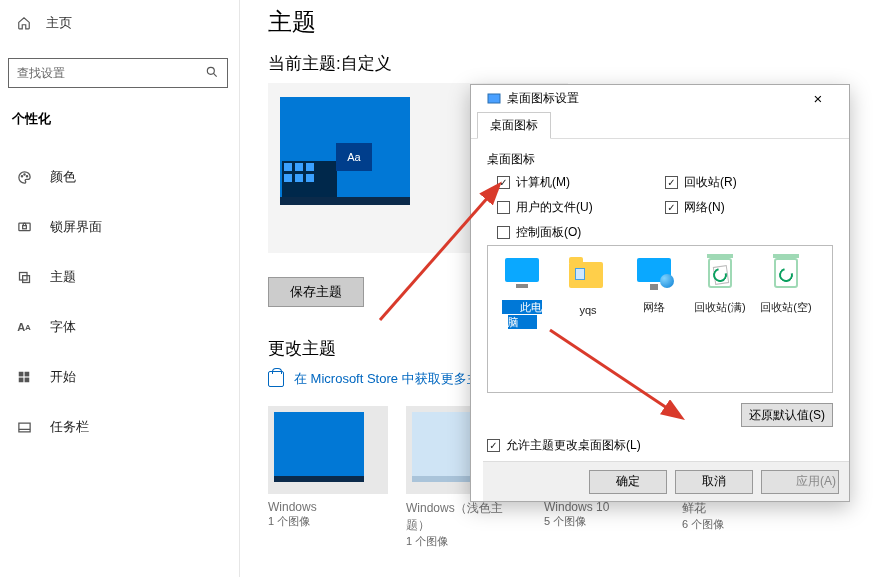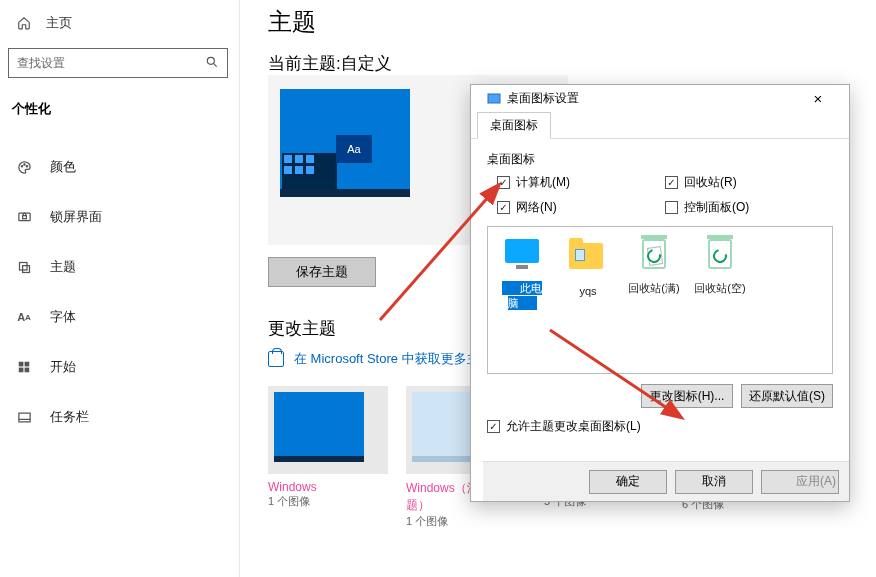--- a/index.html
+++ b/index.html
@@ -1,62 +1,62 @@
 <!DOCTYPE html>
 <html><head>
 <meta charset="utf-8">
 <style>
 * { box-sizing: border-box; margin: 0; padding: 0; font-family: "Microsoft YaHei", "Segoe UI", sans-serif; }
 body { background: #fff; width: 876px; height: 577px; overflow: hidden; position: relative; }
 
 .sidebar { position: absolute; left: 0; top: 0; width: 240px; height: 577px; background: #fff; border-right: 1px solid #e6e6e6; padding: 8px 0; }
 .sidebar-home { display: flex; align-items: center; gap: 14px; padding: 6px 16px; font-size: 13px; color: #333; }
-.search-wrap { margin: 10px 10px 18px 8px; }
+.search-wrap { margin: 20px 10px 18px 8px; }
 .search-box { width: 220px; height: 30px; border: 1px solid #666; display: flex; align-items: center; padding: 0 8px; font-size: 12px; color: #666; justify-content: space-between; }
 .section-title { font-size: 13px; font-weight: 600; padding: 4px 16px 4px 12px; margin-bottom: 26px; }
 .sidebar-item { display: flex; align-items: center; gap: 18px; padding: 10px 16px; font-size: 13px; color: #222; cursor: pointer; margin-bottom: 12px; }
 .sidebar-icon { width: 16px; height: 16px; display: inline-flex; align-items: center; justify-content: center; color: #555; }
 
 .main { position: absolute; left: 260px; top: 0; width: 616px; height: 577px; padding: 6px 8px; }
 .page-title { font-size: 24px; font-weight: 400; margin-bottom: 14px; }
-.current-theme { font-size: 17px; margin-bottom: 0; }
+.current-theme { font-size: 17px; margin-bottom: 8px; }
 .preview { width: 300px; height: 170px; background: #f4f4f4; position: relative; margin-bottom: 8px; }
 .preview-desktop { position: absolute; left: 12px; top: 14px; width: 130px; height: 100px; background: #0178d6; }
 .preview-taskbar { position: absolute; left: 12px; top: 114px; width: 130px; height: 8px; background: #0b2a4a; }
 .preview-start { position: absolute; left: 14px; top: 78px; width: 55px; height: 38px; background: #001a33; opacity: .85; }
 .preview-aa { position: absolute; left: 68px; top: 60px; width: 36px; height: 28px; background: #003e8c; color: #fff; font-size: 11px; display:flex; align-items:center; justify-content:center; }
 .preview-grid { position: absolute; left: 16px; top: 80px; display:grid; grid-template-columns: repeat(3,8px); grid-gap:3px; }
 .preview-grid span { width:8px; height:8px; background:#3aa0ff; }
 
-.btn-save { width: 108px; height: 30px; border: 1px solid #999; background: #ccc; font-size: 13px; margin-top: 4px; cursor: not-allowed; }
+.btn-save { width: 96px; height: 30px; border: 1px solid #999; background: #ccc; font-size: 13px; margin-top: 16px; cursor: not-allowed; }
 
 .change-theme-title { font-size: 17px; margin-top: 30px; margin-bottom: 10px; }
 .store-link { display: flex; align-items: center; gap: 10px; font-size: 13px; color: #0067c0; cursor: pointer; margin-bottom: 18px; }
 .store-link .bag { width:16px; height:16px; border:1.5px solid #0067c0; border-radius:2px; position:relative; }
 .store-link .bag::before { content:""; position:absolute; left:3px; top:-4px; width:8px; height:5px; border:1.5px solid #0067c0; border-bottom:none; border-radius:4px 4px 0 0; }
 
 .theme-row { display: flex; gap: 18px; }
 .theme-card { width: 120px; }
 .theme-thumb { width: 120px; height: 88px; background: #e8e8e8; position: relative; margin-bottom: 6px; }
 .theme-thumb .t-inner { position:absolute; left:6px; top:6px; width:90px; height:64px; background:#0178d6; }
 .theme-thumb.light .t-inner { background:#cfe4f5; }
 .theme-thumb .t-tb { position:absolute; left:6px; top:70px; width:90px; height:6px; background:#0b2a4a; }
-.theme-name { font-size: 12px; color: #ec4899; }
+.theme-name { font-size: 12px; color: #737373; }
 .theme-count { font-size: 11px; color: #666; }
 
 
 .dialog { position: absolute; left: 470px; top: 84px; width: 380px; height: 418px; background: #fff; border: 1px solid #aaa; box-shadow: 0 6px 20px rgba(0,0,0,.25); z-index: 50; }
 .dlg-titlebar { height: 26px; display: flex; align-items: center; padding: 0 16px; font-size: 12px; justify-content: space-between; }
 .dlg-titlebar .t-left { display:flex; align-items:center; gap:6px; }
 .dlg-close { width: 30px; text-align: center; font-size: 15px; cursor: pointer; }
 .dlg-tab { border-bottom: 1px solid #ddd; padding: 0 6px; }
 .dlg-tab span { display: inline-block; padding: 4px 12px; font-size: 12px; border: 1px solid #ccc; border-bottom: 1px solid #fff; position: relative; top: 1px; background: #fff; }
 .dlg-body { padding: 12px 16px; font-size: 12px; }
 .dlg-frame-label { margin-bottom: 6px; }
-.dlg-checks { display: grid; grid-template-columns: 1fr 1fr; row-gap: 8px; margin-bottom: 10px; padding-left: 10px; }
+.dlg-checks { display: grid; grid-template-columns: 1fr 1fr; row-gap: 8px; margin-bottom: 4px; padding-left: 10px; }
 .dlg-checks label { display: flex; align-items: center; gap: 6px; }
 .chk { width: 13px; height: 13px; border: 1px solid #555; display: inline-flex; align-items:center; justify-content:center; font-size:10px; line-height:1; }
 .chk.checked::after { content:"✓"; color:#222; }
 
 .icon-area { border: 1px solid #bbb; height: 148px; padding: 10px 4px; display: flex; gap: 6px; align-items:flex-start; }
 .icon-item { width: 60px; text-align:center; font-size: 11px; color:#222; cursor:pointer; }
 .icon-item.sel .sel-label { background:#0078d7; color:#fff; padding: 1px 18px; }
 .icon-box { width: 38px; height: 38px; margin: 0 auto 4px; position: relative; }
 .icon-monitor { width:34px; height:24px; background:#0aa8ff; border-radius:2px; margin:2px auto 0; position:relative; }
 .icon-monitor::after { content:""; position:absolute; left:11px; top:26px; width:12px; height:4px; background:#888; }
@@ -245,20 +245,24 @@
     <div class="dlg-checks">
       <label>
           <span class="chk checked"></span>
           <span>计算机(M)</span>
         </label>
       <label>
           <span class="chk checked"></span>
           <span>回收站(R)</span>
         </label>
       <label>
+          <span class="chk"></span>
+          <span>用户的文件(U)</span>
+        </label>
+      <label>
           <span class="chk checked"></span>
           <span>网络(N)</span>
         </label>
       <label>
           <span class="chk"></span>
           <span>控制面板(O)</span>
         </label>
     </div>
 
     <div class="icon-area">
@@ -268,20 +272,28 @@
           </div>
         <span class="sel-label">此电脑</span>
       </div>
       <div class="icon-item">
         <div class="icon-box">
             <div class="icon-folder">
               <div class="doc"></div>
             </div>
           </div>
         <span>yqs</span>
+      </div>
+      <div class="icon-item">
+        <div class="icon-box">
+            <div class="icon-net">
+              <div class="globe"></div>
+            </div>
+          </div>
+        <span>网络</span>
       </div>
       <div class="icon-item">
         <div class="icon-box">
             <div class="icon-bin">
               <div class="paper"></div>
               <div class="recycle"></div>
             </div>
           </div>
         <span>回收站(满)</span>
       </div>
@@ -289,21 +301,20 @@
         <div class="icon-box">
             <div class="icon-bin">
               <div class="recycle"></div>
             </div>
           </div>
         <span>回收站(空)</span>
       </div>
     </div>
 
     <div class="dlg-btns">
-      <button class="dlg-btn">更改图标(H)...</button>
       <button class="dlg-btn">还原默认值(S)</button>
     </div>
 
     <div class="dlg-allow">
       <span class="chk checked"></span>
       <span>允许主题更改桌面图标(L)</span>
     </div>
   </div>
 
   <div class="dlg-footer">

